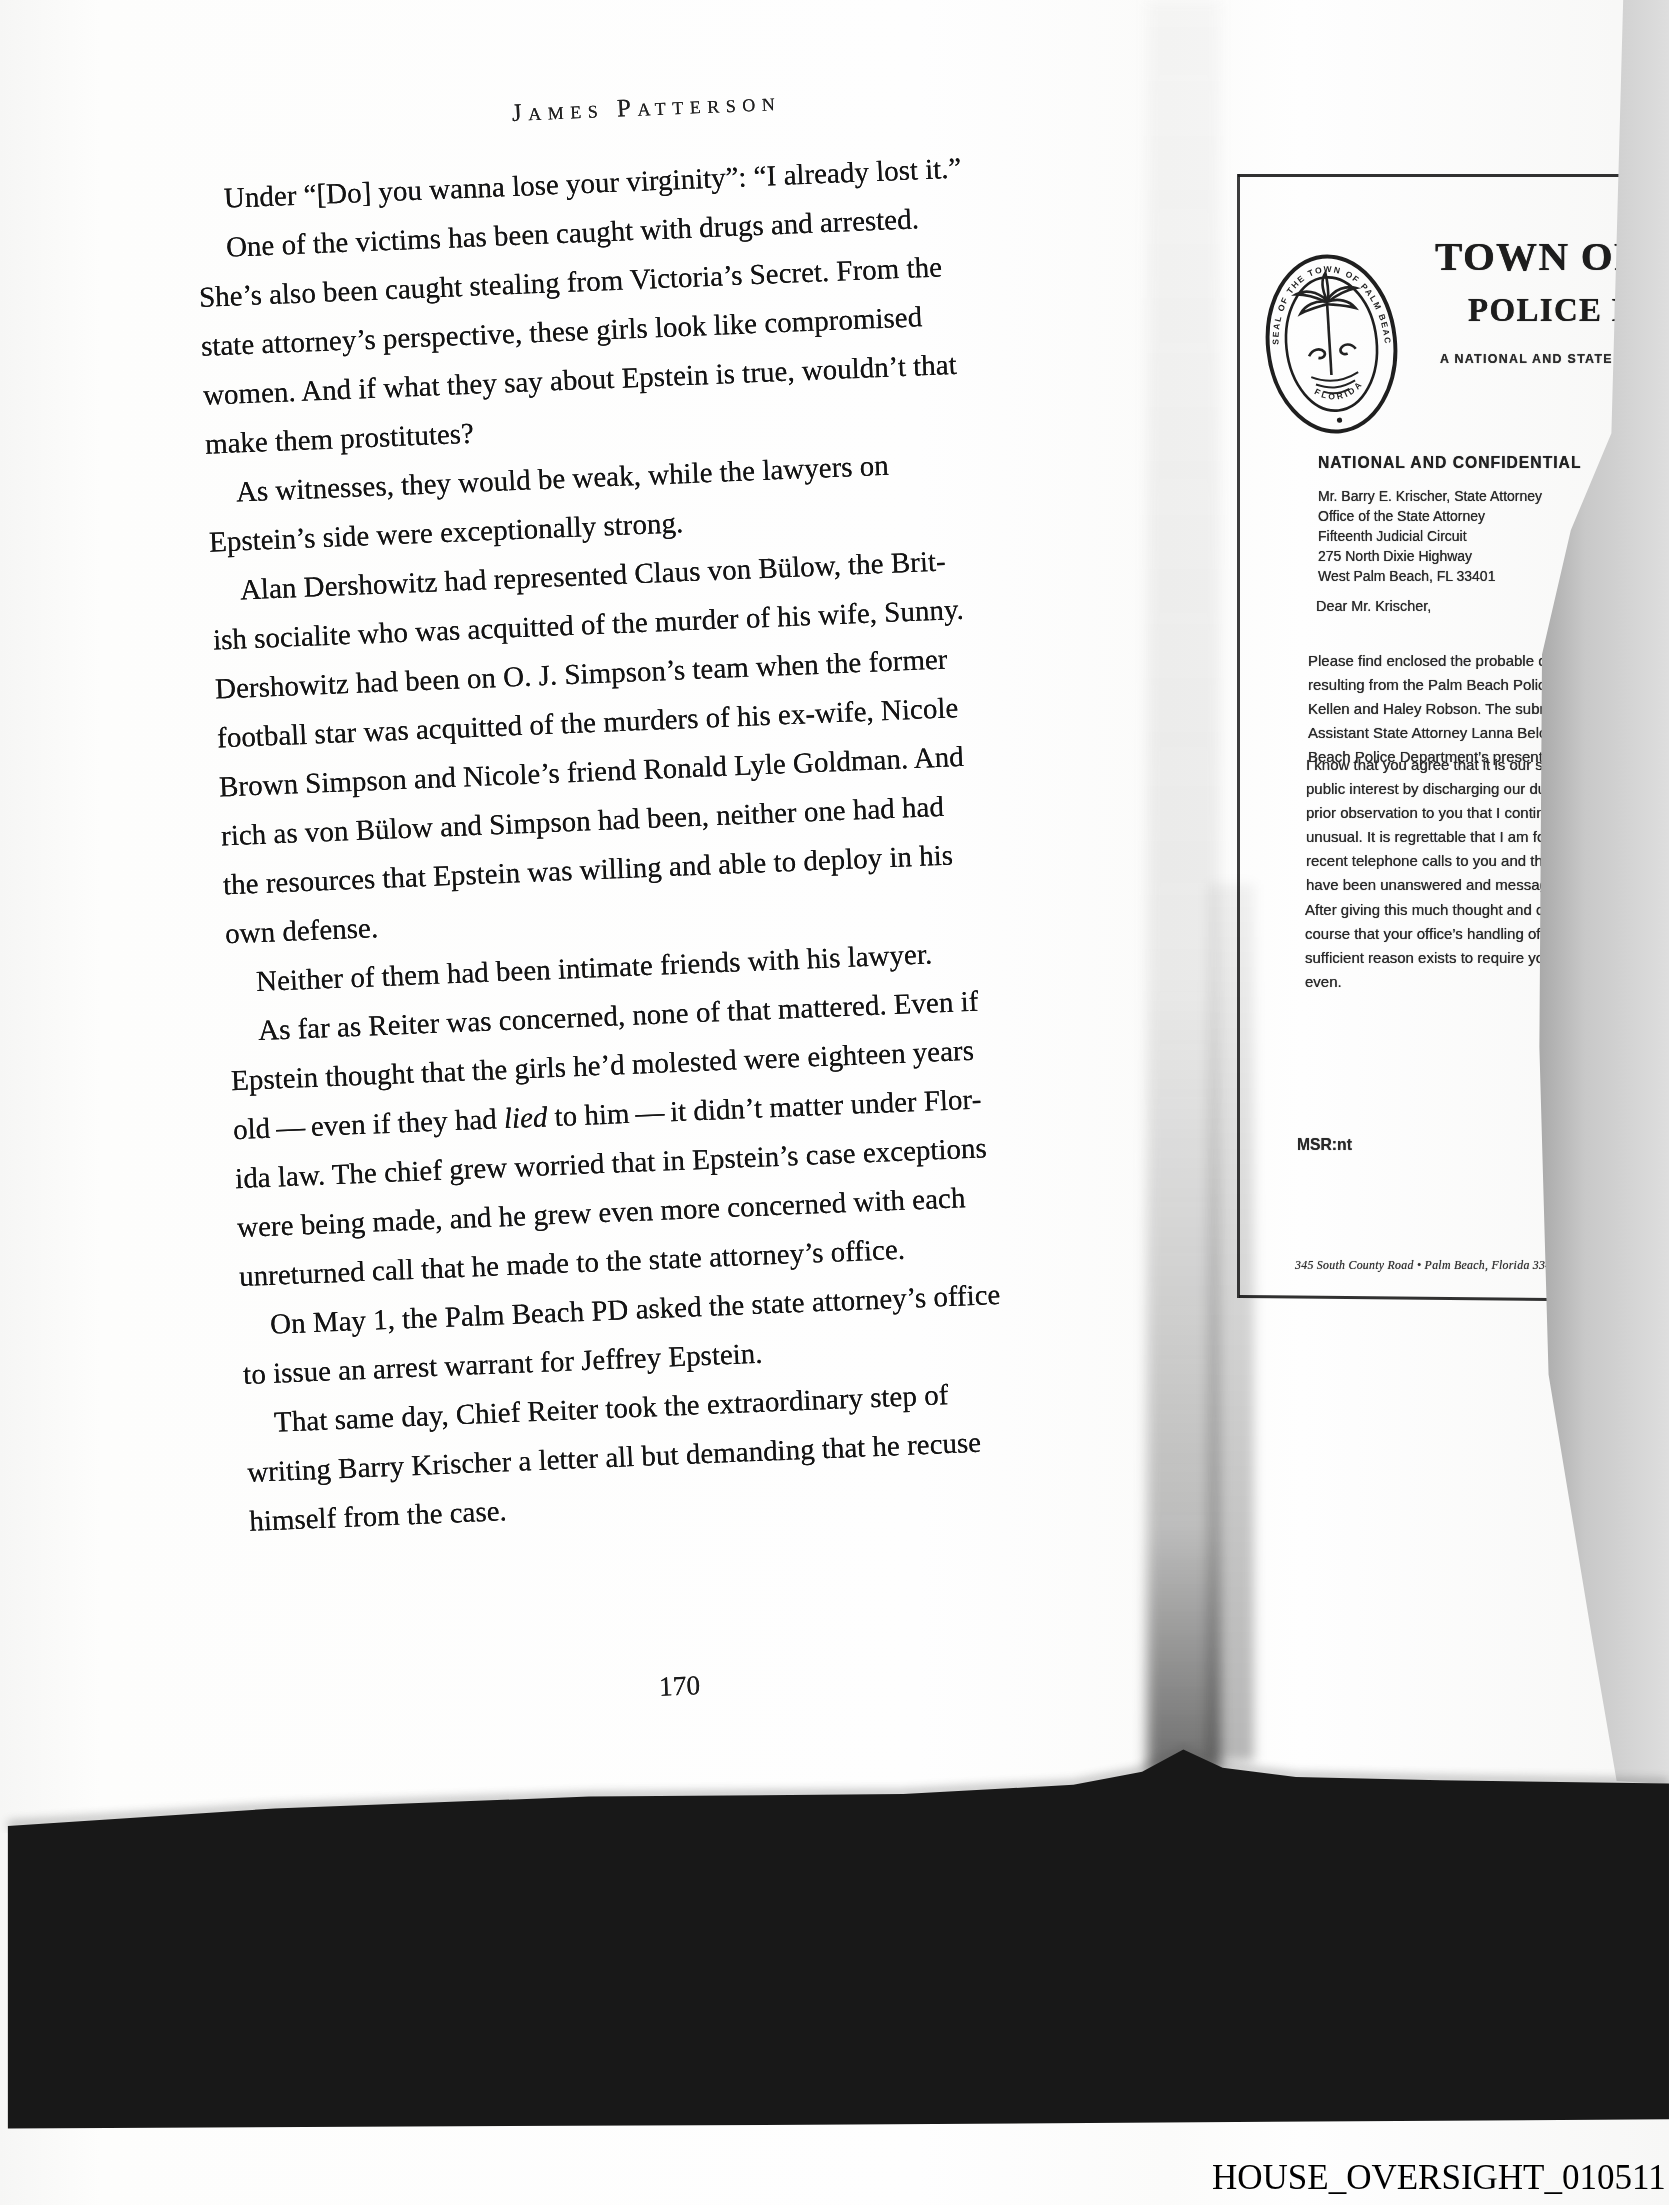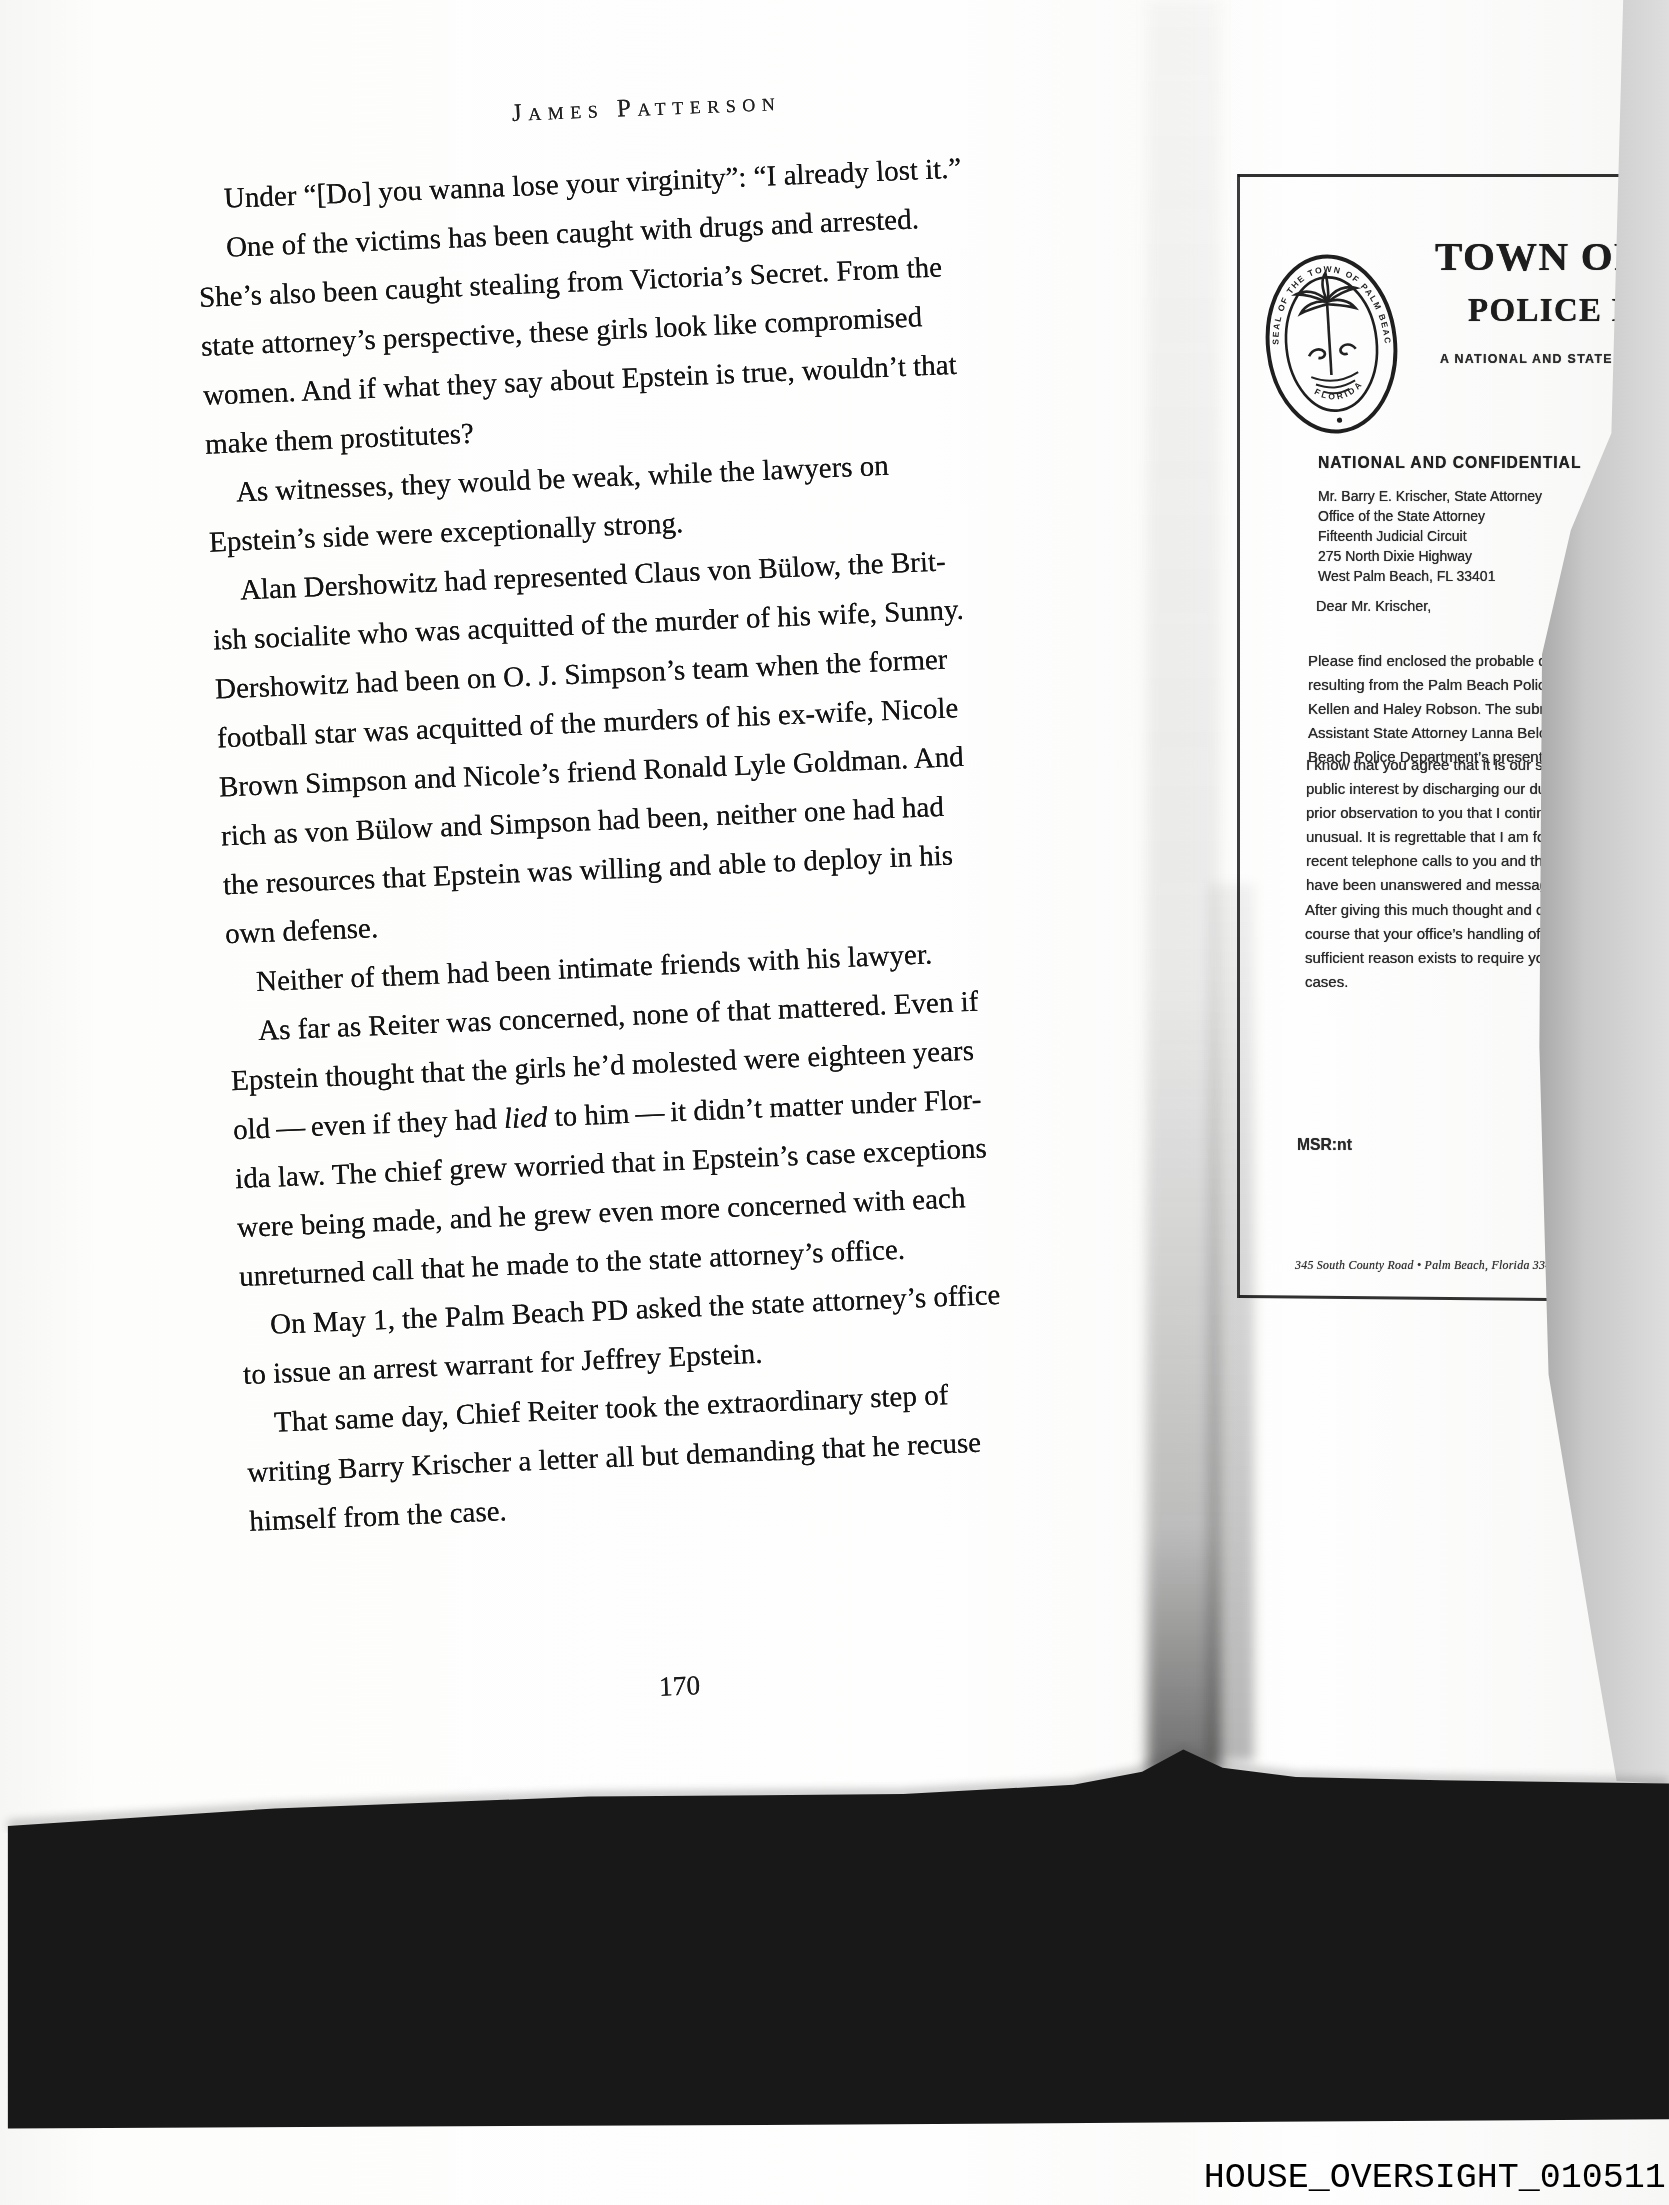--- a/index.html
+++ b/index.html
@@ -52,21 +52,21 @@
   .seal{position:absolute;left:25px;top:75px;transform:rotate(-6deg);}
   
   .shadow-gutter{position:absolute;left:1147px;top:0;width:73px;height:1775px;z-index:3;
      background:linear-gradient(to bottom,rgba(120,120,120,.05),rgba(110,110,110,.12) 55%,
                 rgba(70,70,70,.34) 86%,rgba(25,25,25,.6) 99%);
      filter:blur(6.5px);pointer-events:none;}
   .shadow-curl{position:absolute;left:1208px;top:884px;width:46px;height:877px;z-index:3;
      background:linear-gradient(to bottom,rgba(0,0,0,.05),rgba(0,0,0,.28));
      filter:blur(5.9px);pointer-events:none;}
   .overlay{position:absolute;left:0;top:0;z-index:4;pointer-events:none;}
-  .watermark{position:absolute;right:3.3px;top:2159px;z-index:5;font-family:Liberation Mono, monospace;
+  .watermark{position:absolute;right:3.3px;top:2159px;z-index:5;font-family:Liberation Serif, serif;
              font-size:35px;line-height:38px;color:#000;letter-spacing:0;text-align:right;}
 </style>
 </head>
 <body>
 
 <div class="canvas">
 
   <div class="book-text">
     <div class="running-header">James Patterson</div>
     <div>
@@ -166,21 +166,21 @@
         <div class="lline">public interest by discharging our duties wit</div>
         <div class="lline">prior observation to you that I continue to fin</div>
         <div class="lline">unusual.  It is regrettable that I am forced</div>
         <div class="lline">recent telephone calls to you and those of</div>
         <div class="lline">have been unanswered and messages rem</div>
       </div>
     <div class="l-para3">
         <div class="lline">After giving this much thought and consider</div>
         <div class="lline">course that your office’s handling of this</div>
         <div class="lline">sufficient reason exists to require your dis</div>
-        <div class="lline">cases.</div>
+        <div class="lline">even.</div>
       </div>
 
     <div class="l-closing">Sir</div>
     <svg class="l-sig" width="41" height="65" viewBox="0 0 62 100">
       <path d="M8,94 C10,56 16,16 24,3 C26,34 30,62 37,79 C41,89 49,94 57,96" stroke="#222" stroke-width="5" fill="none" opacity=".85"></path>
     </svg>
     <div class="l-signame">Mic</div>
     <div class="l-sigtitle">Ch</div>
 
     <div class="l-typist">MSR:nt</div>

